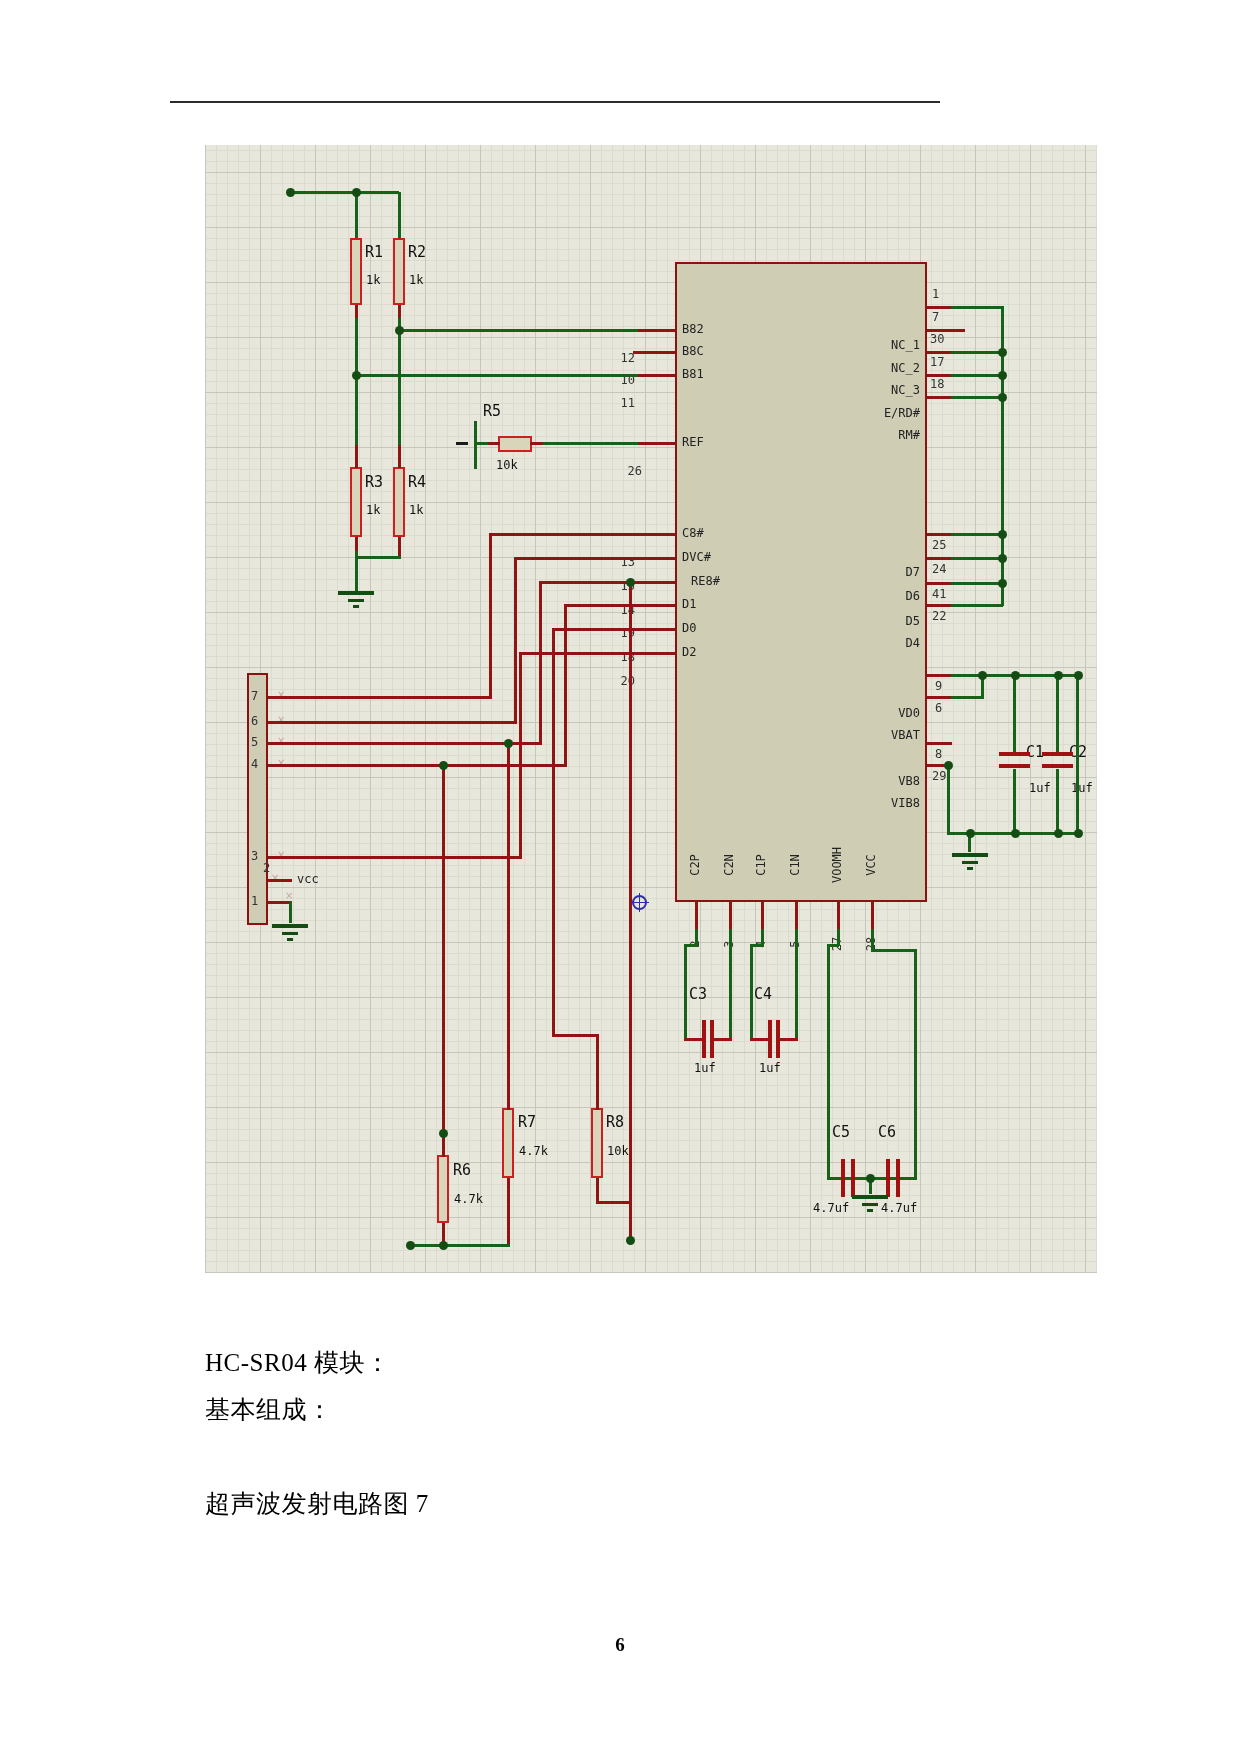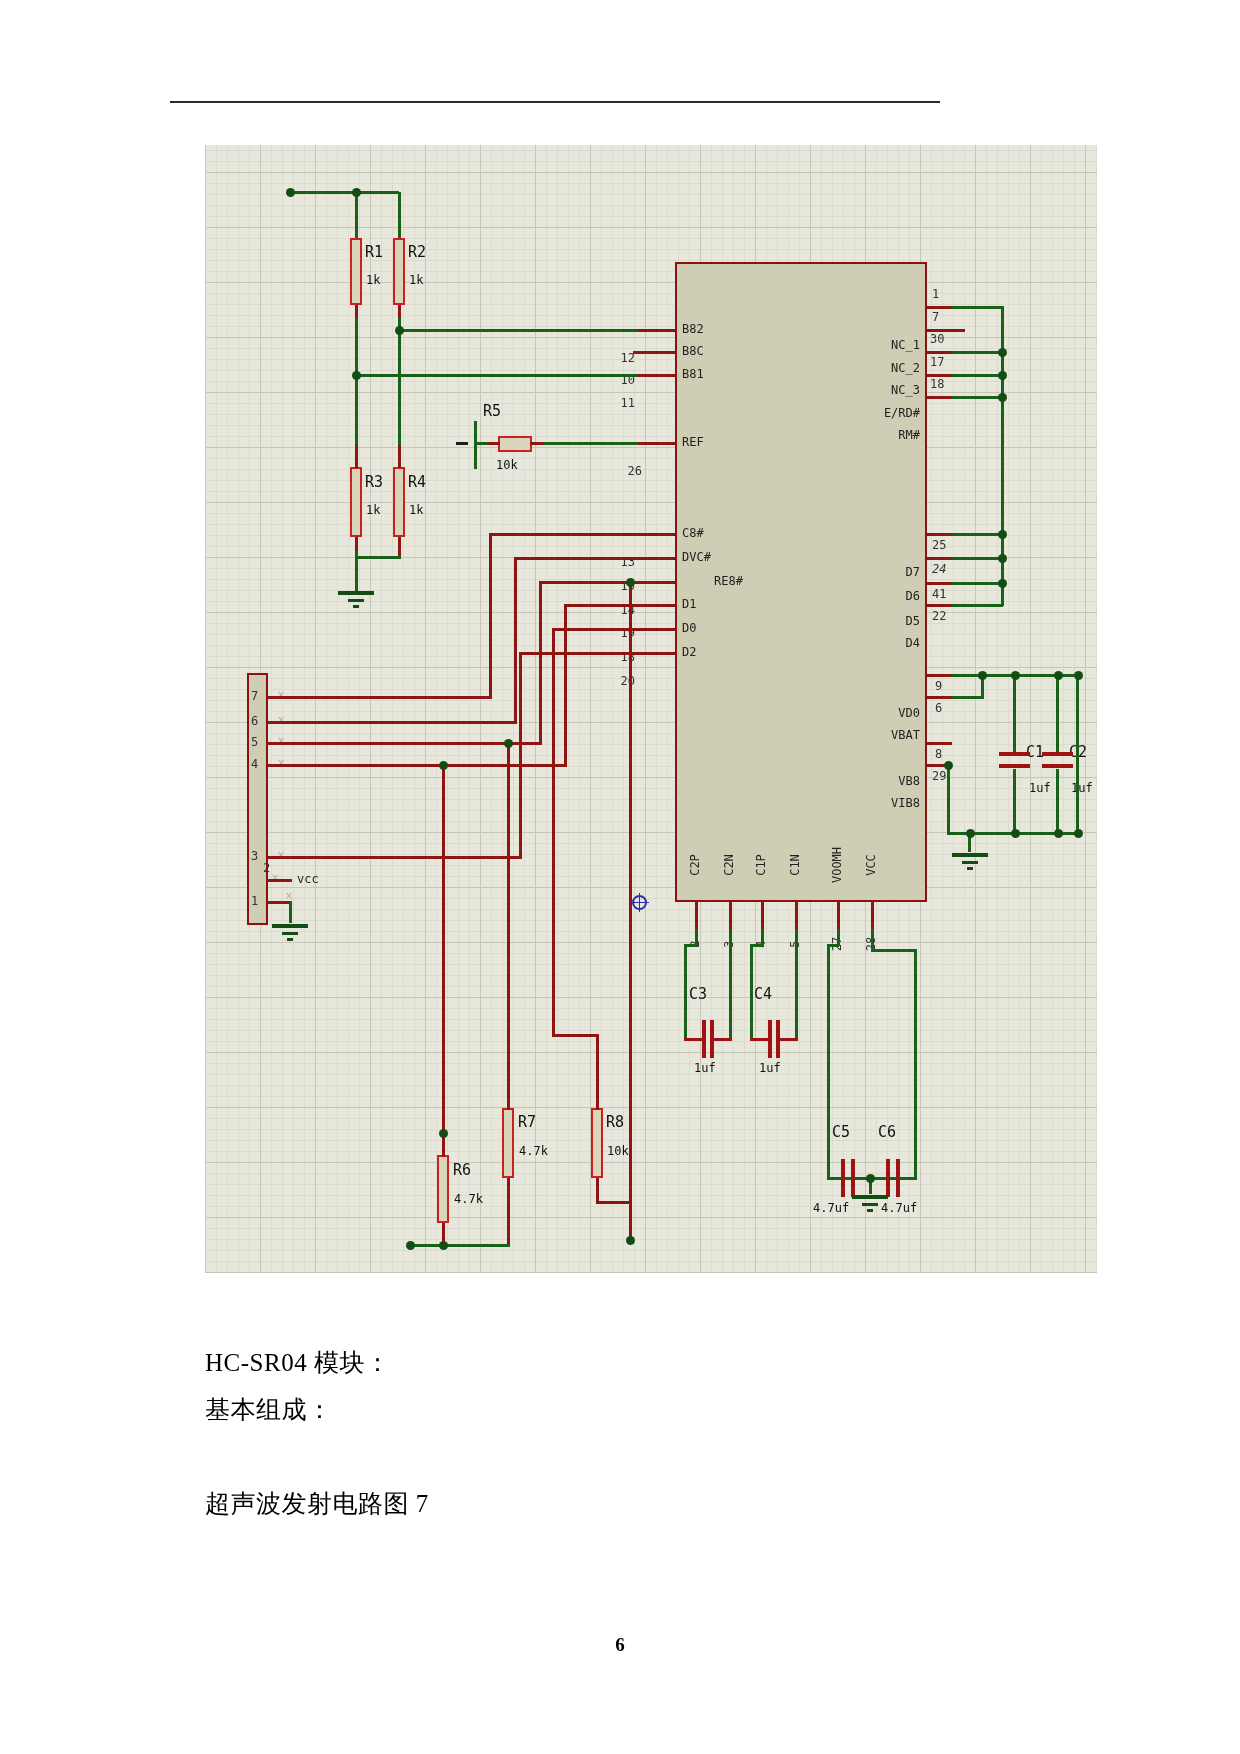--- a/index.html
+++ b/index.html
@@ -99,32 +99,32 @@
     <span class="pnum ra" style="left:390px;top:442px;width:40px;">19</span>
     <span class="pnum ra" style="left:390px;top:466px;width:40px;">18</span>
     <span class="pnum ra" style="left:390px;top:490px;width:40px;">20</span>
 
     <span class="ptxt" style="left:477px;top:177px;">B82</span>
     <span class="ptxt" style="left:477px;top:199px;">B8C</span>
     <span class="ptxt" style="left:477px;top:222px;">B81</span>
     <span class="ptxt" style="left:477px;top:290px;">REF</span>
     <span class="ptxt" style="left:477px;top:381px;">C8#</span>
     <span class="ptxt" style="left:477px;top:405px;">DVC#</span>
-    <span class="ptxt" style="left:489px;top:429px;padding-left:20px;">RE8#</span>
+    <span class="ptxt" style="left:466px;top:429px;padding-left:20px;">RE8#</span>
     <span class="ptxt" style="left:477px;top:452px;">D1</span>
     <span class="ptxt" style="left:477px;top:476px;">D0</span>
     <span class="ptxt" style="left:477px;top:500px;">D2</span>
 
     <span class="pnum" style="left:727px;top:142px;">1</span>
     <span class="pnum" style="left:727px;top:165px;">7</span>
     <span class="pnum" style="left:725px;top:187px;">30</span>
     <span class="pnum" style="left:725px;top:210px;">17</span>
     <span class="pnum" style="left:725px;top:232px;">18</span>
     <span class="pnum" style="left:727px;top:393px;">25</span>
-    <span class="pnum" style="left:727px;top:417px;font-style:italic;">24</span>
+    <span class="pnum" style="left:727px;top:417px;">24</span>
     <span class="pnum" style="left:727px;top:442px;">41</span>
     <span class="pnum" style="left:727px;top:464px;">22</span>
     <span class="pnum" style="left:730px;top:534px;">9</span>
     <span class="pnum" style="left:730px;top:556px;">6</span>
     <span class="pnum" style="left:730px;top:602px;">8</span>
     <span class="pnum" style="left:727px;top:624px;">29</span>
 
     <span class="ptxt ra" style="left:635px;top:154px;width:80px;">NC_1</span>
     <span class="ptxt ra" style="left:635px;top:177px;width:80px;">NC_2</span>
     <span class="ptxt ra" style="left:635px;top:199px;width:80px;">NC_3</span>

